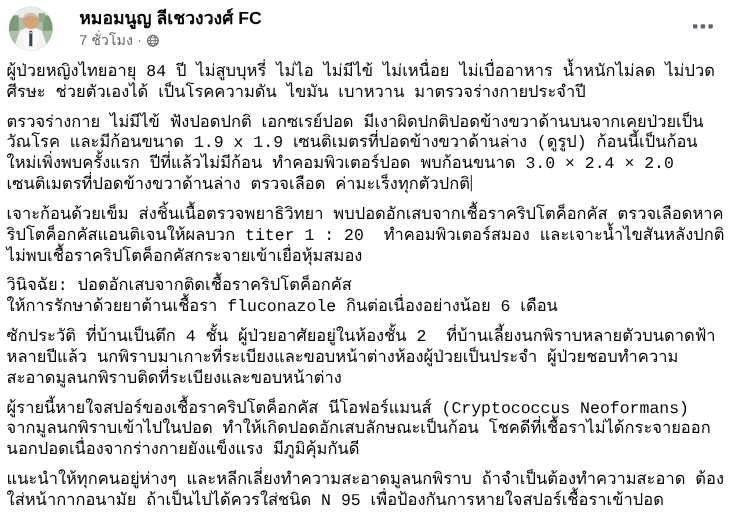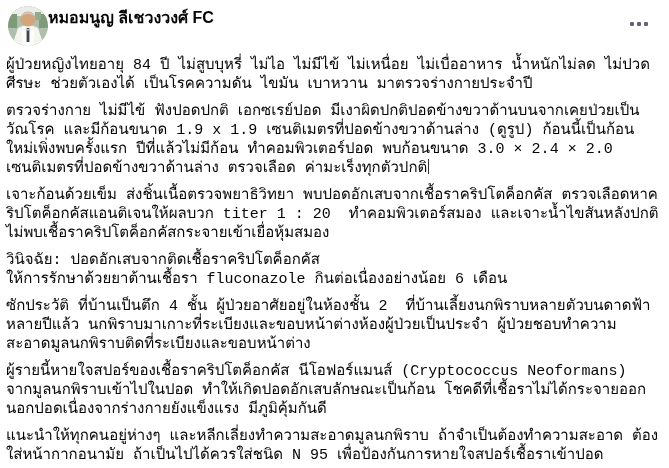--- a/index.html
+++ b/index.html
@@ -27,21 +27,21 @@
     width: 40px;
     height: 40px;
     border-radius: 50%;
     overflow: hidden;
     flex: 0 0 40px;
     cursor: pointer;
     background: #c8d4c6;
   }
   .avatar svg { display: block; }
   .header-info {
-    margin-left: 0;
+    margin-left: 24px;
     padding-top: 1px;
     text-align: right;
   }
   .page-name {
     font-size: 16px;
     font-weight: 700;
     line-height: 21px;
     color: #050505;
     cursor: pointer;
   }
@@ -122,20 +122,31 @@
           <circle cx="20" cy="13" r="7.5" fill="#d3a57d"></circle>
           <path d="M12.5 11 Q20 4.5 27.5 11 Q26 6.5 20 6 Q14 6.5 12.5 11Z" fill="#c9c9c2"></path>
           <rect x="18.6" y="22" width="2.8" height="14" fill="#3b4350"></rect>
           <path d="M17 21.5 L20 25 L23 21.5 L20 23.5 Z" fill="#e7e7e2"></path>
         </g>
       </svg>
     </div>
 
     <div class="header-info">
       <div class="page-name">หมอมนูญ ลีเชวงวงศ์ FC</div>
+      <div class="meta">
+        <span>7 ชั่วโมง</span>
+        <span class="sep">·</span>
+        <svg width="12" height="12" viewBox="0 0 16 16">
+          <circle cx="8" cy="8" r="6.5" fill="none" stroke="#65676B" stroke-width="1.5"></circle>
+          <ellipse cx="8" cy="8" rx="3" ry="6.5" fill="none" stroke="#65676B" stroke-width="1.2"></ellipse>
+          <line x1="1.5" y1="8" x2="14.5" y2="8" stroke="#65676B" stroke-width="1.2"></line>
+          <line x1="2.5" y1="4.5" x2="13.5" y2="4.5" stroke="#65676B" stroke-width="1"></line>
+          <line x1="2.5" y1="11.5" x2="13.5" y2="11.5" stroke="#65676B" stroke-width="1"></line>
+        </svg>
+      </div>
     </div>
 
     <div class="menu-btn">
       <span class="ellipsis">
           <i></i>
           <i></i>
           <i></i>
         </span>
     </div>
 

